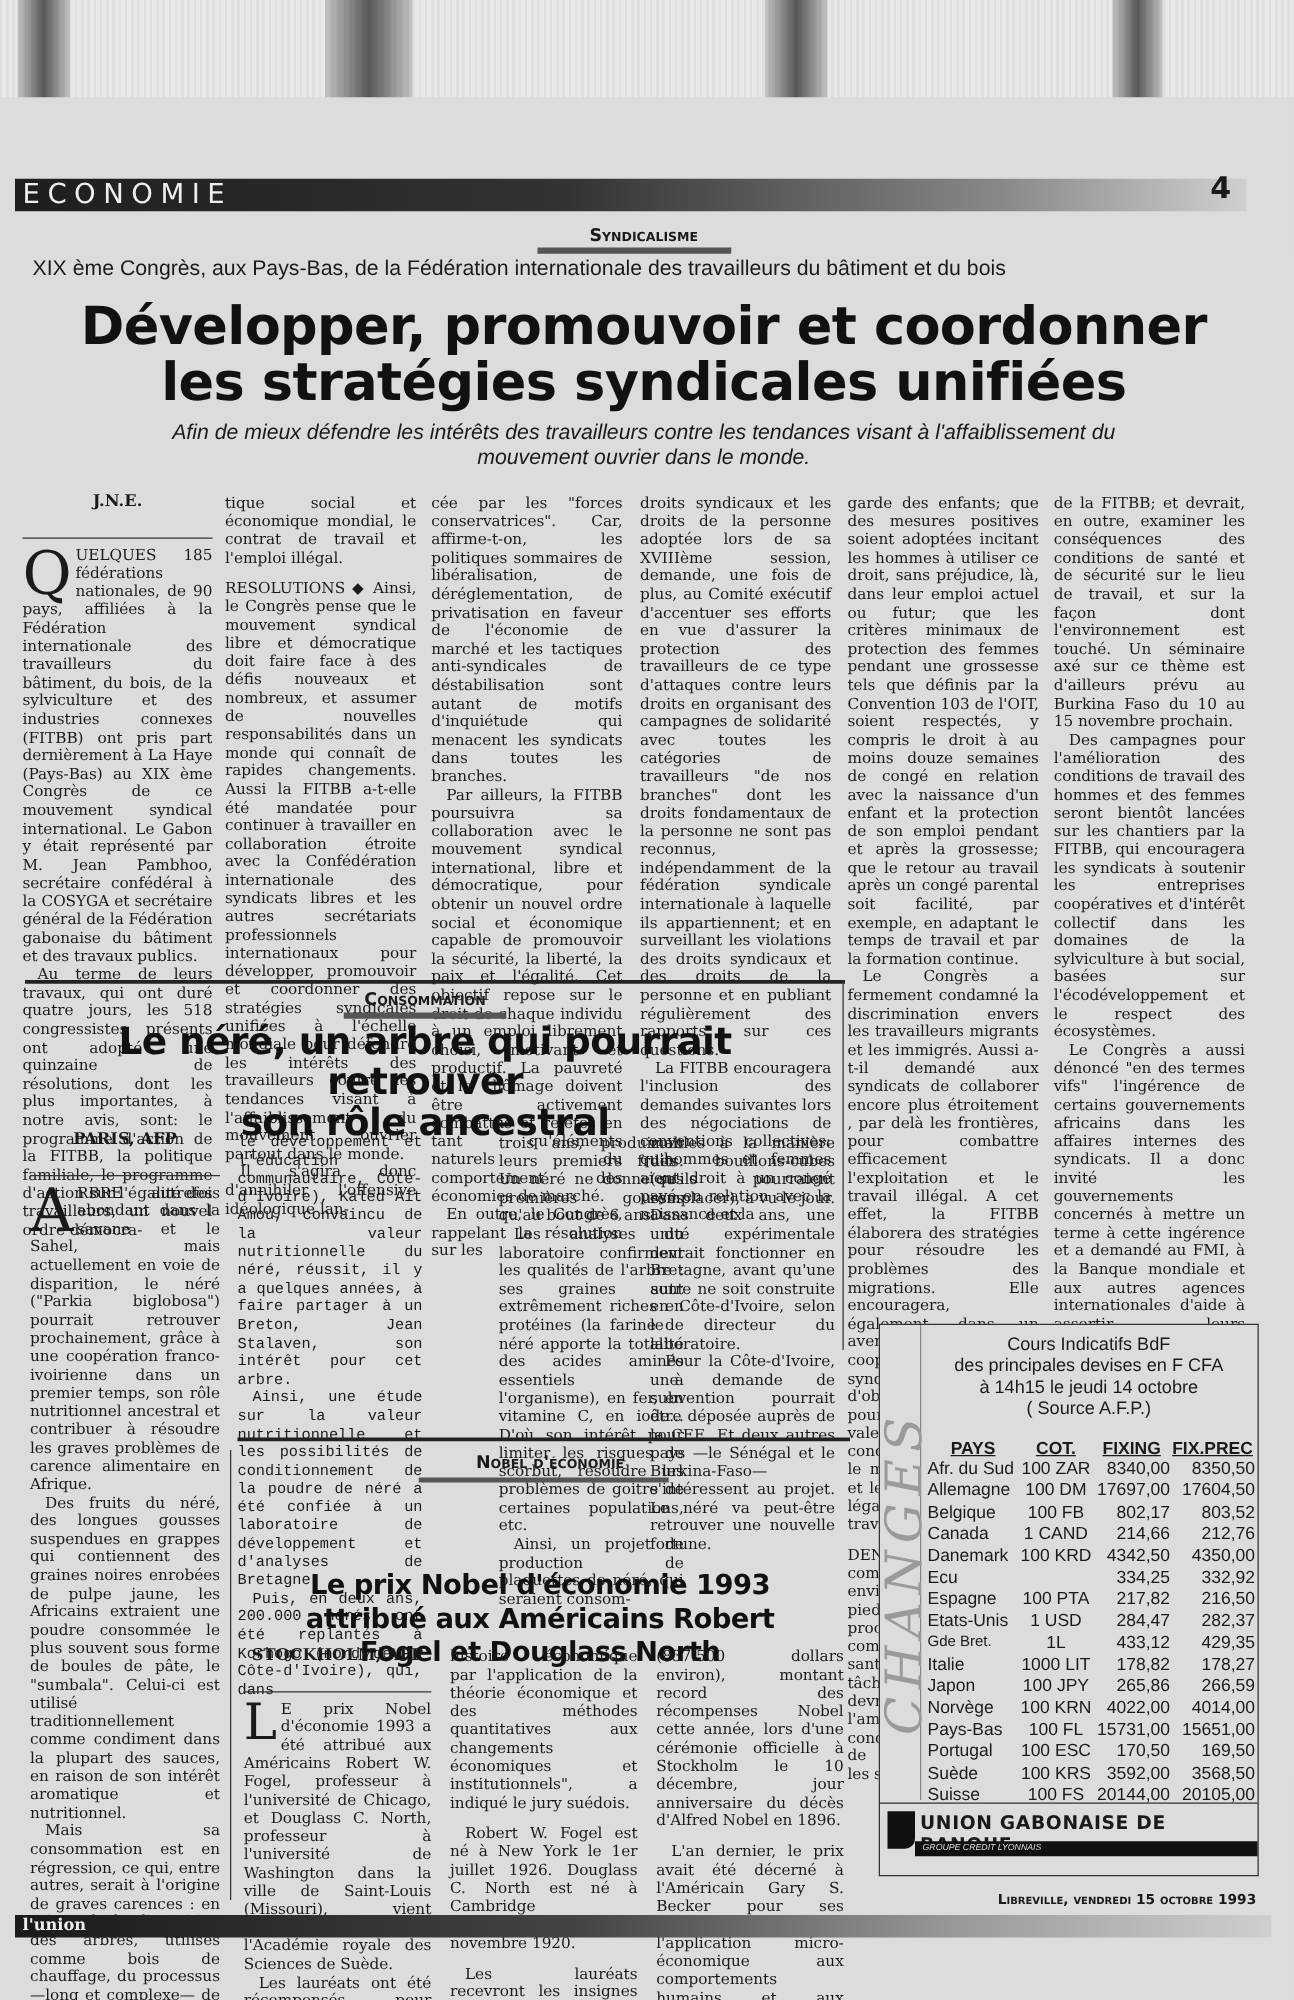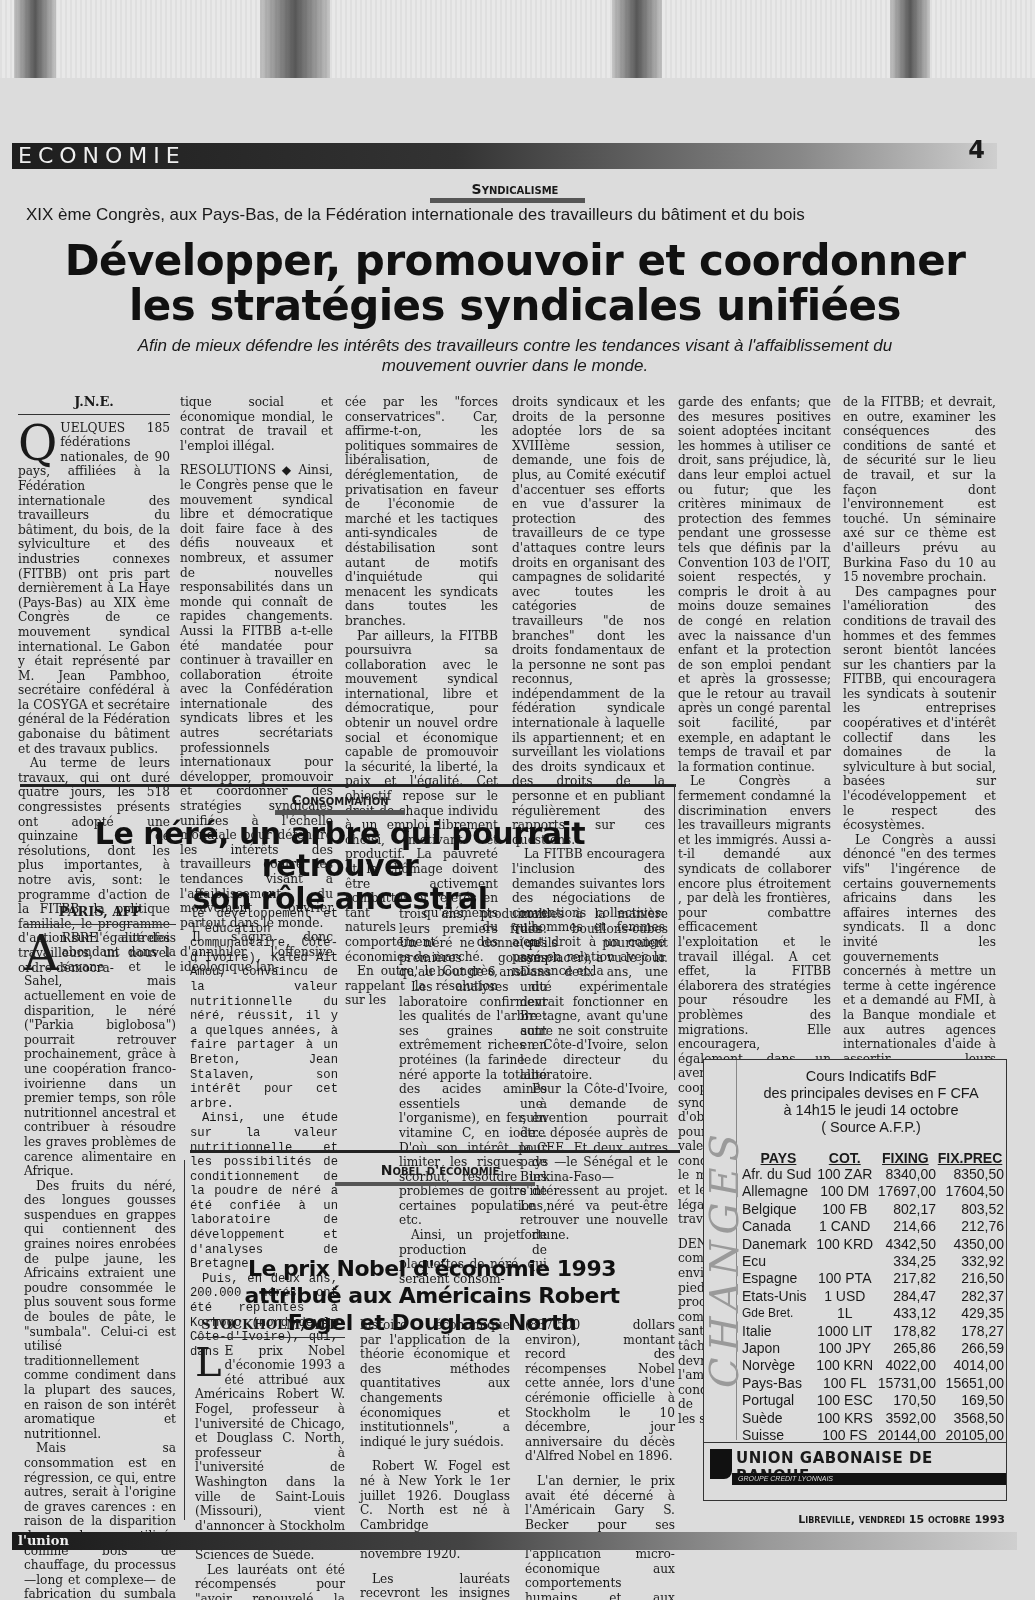--- a/index.html
+++ b/index.html
@@ -13,21 +13,21 @@
   .page-num{position:absolute;right:50px;top:136px;font-family:"DejaVu Sans",sans-serif;font-weight:bold;font-size:24px;}
   .kicker{position:absolute;font-family:"DejaVu Sans",sans-serif;font-weight:bold;font-size:14px;text-align:center;font-variant:small-caps;}
   .kicker-bar{position:absolute;height:5px;background:#555;}
   .subhead{position:absolute;font-family:"Liberation Sans",sans-serif;font-size:17px;white-space:nowrap;}
   .headline{position:absolute;font-family:"DejaVu Sans",sans-serif;font-weight:bold;text-align:center;line-height:1.08;color:#111;letter-spacing:-0.5px;}
   .deck{position:absolute;font-family:"Liberation Sans",sans-serif;font-style:italic;font-size:17px;text-align:center;line-height:20px;}
   .col{position:absolute;font-size:12.2px;line-height:14.6px;text-align:justify;}
   .col p{margin:0;text-indent:12px;}
   .col p.noind{text-indent:0;}
   .col p.gap{margin-top:10px;}
-  .byline{font-weight:bold;text-align:center;font-size:13px;border-bottom:1px solid #333;padding-bottom:4px;margin-bottom:6px;}
+  .byline{font-weight:bold;text-align:center;font-size:13px;border-bottom:1px solid #333;padding-bottom:20px;margin-bottom:6px;}
   .dropcap{float:left;font-size:48px;line-height:40px;margin:2px 3px 0 0;}
   .hrule{position:absolute;height:3px;background:#222;}
   .vrule{position:absolute;width:1px;background:#333;}
   .changes{position:absolute;left:703px;top:1059px;width:302px;height:440px;border:1.5px solid #333;background:#dcdcdc;}
   .changes-side{position:absolute;left:0;top:0;width:32px;height:380px;border-right:1px solid #888;}
   .changes-side span{position:absolute;left:-170px;top:175px;width:380px;transform:rotate(-90deg);font-family:"DejaVu Serif",serif;font-style:italic;font-size:40px;color:#9a9a9a;letter-spacing:6px;text-align:center;}
   .fx-title{position:absolute;left:34px;top:8px;width:266px;text-align:center;font-family:"Liberation Sans",sans-serif;font-size:14.5px;line-height:17px;}
   .fx-table{position:absolute;left:38px;top:90px;width:262px;border-collapse:collapse;font-family:"Liberation Sans",sans-serif;font-size:14px;}
   .fx-table th{font-weight:bold;text-decoration:underline;text-align:center;padding:0;font-size:14px;}
   .fx-table td{padding:0;line-height:17.4px;white-space:nowrap;}

